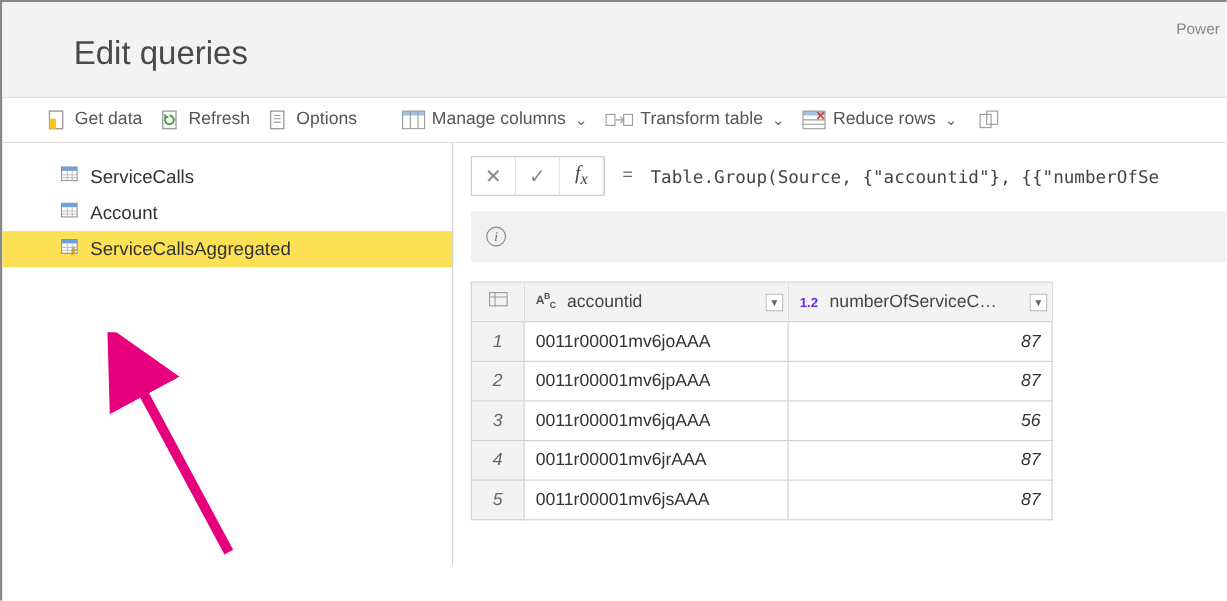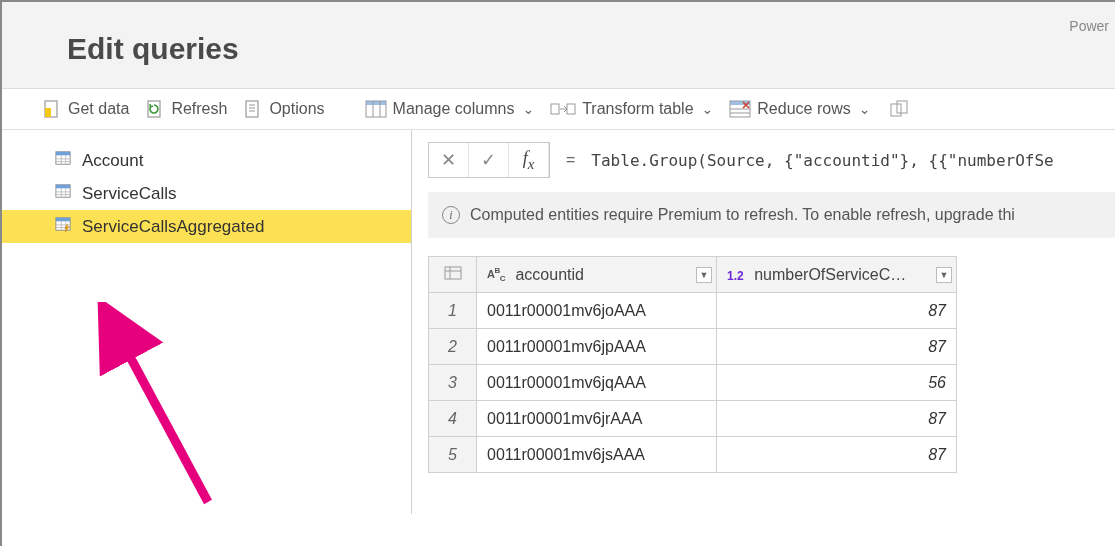--- a/index.html
+++ b/index.html
@@ -16,21 +16,21 @@
     border-bottom: none;
   }
   .header {
     background: #f3f3f3;
     padding: 30px 0 22px 65px;
     border-bottom: 1px solid #dcdcdc;
     position: relative;
   }
   .header-title {
     font-size: 30px;
-    font-weight: 700;
+    font-weight: 400;
     color: #4a4a4a;
   }
   .header-app {
     position: absolute;
     right: 6px;
     top: 4px;
     color: #888;
     font-size: 14px;
     margin-top: 12px;
   }
@@ -263,32 +263,32 @@
   <div class="sidebar" id="sidebar">
       <div class="query-item">
         <span><svg class="table-icon" viewBox="0 0 18 18">
             <rect x="1" y="2" width="16" height="14" fill="#fff" stroke="#888"></rect>
             <rect x="1" y="2" width="16" height="4" fill="#6fa0d8"></rect>
             <line x1="1" y1="10" x2="17" y2="10" stroke="#bbb"></line>
             <line x1="1" y1="13" x2="17" y2="13" stroke="#bbb"></line>
             <line x1="7" y1="6" x2="7" y2="16" stroke="#bbb"></line>
             <line x1="12" y1="6" x2="12" y2="16" stroke="#bbb"></line>
           </svg></span>
-        <span>Account</span>
+        <span>ServiceCalls</span>
       </div>
       <div class="query-item">
         <span><svg class="table-icon" viewBox="0 0 18 18">
             <rect x="1" y="2" width="16" height="14" fill="#fff" stroke="#888"></rect>
             <rect x="1" y="2" width="16" height="4" fill="#6fa0d8"></rect>
             <line x1="1" y1="10" x2="17" y2="10" stroke="#bbb"></line>
             <line x1="1" y1="13" x2="17" y2="13" stroke="#bbb"></line>
             <line x1="7" y1="6" x2="7" y2="16" stroke="#bbb"></line>
             <line x1="12" y1="6" x2="12" y2="16" stroke="#bbb"></line>
           </svg></span>
-        <span>ServiceCalls</span>
+        <span>Account</span>
       </div>
       <div class="query-item selected">
         <span><svg class="table-icon" viewBox="0 0 18 18">
             <rect x="1" y="2" width="16" height="14" fill="#fff" stroke="#888"></rect>
             <rect x="1" y="2" width="16" height="4" fill="#6fa0d8"></rect>
             <line x1="1" y1="10" x2="17" y2="10" stroke="#bbb"></line>
             <line x1="1" y1="13" x2="17" y2="13" stroke="#bbb"></line>
             <line x1="7" y1="6" x2="7" y2="16" stroke="#bbb"></line>
             <line x1="12" y1="6" x2="12" y2="16" stroke="#bbb"></line>
             <path d="M14 9 L11 14 L13 14 L11 19 L16 12 L13.5 12 Z" fill="#f2a100" stroke="#c08000" stroke-width="0.5"></path>
@@ -305,21 +305,20 @@
         <div class="fx-btn">
             <span class="fx-label">f<sub>x</sub></span>
           </div>
       </div>
       <span class="eq">=</span>
       <div class="formula">Table.Group(Source, {"accountid"}, {{"numberOfSe</div>
     </div>
 
     <div class="banner">
       <span class="banner-icon">i</span>
-      <span>Computed entities require Premium to refresh. To enable refresh, upgrade thi</span>
     </div>
 
     <table class="data">
       <thead>
         <tr>
           <th class="rowhead">
             <svg width="18" height="14" viewBox="0 0 18 14">
                 <rect x="1" y="1" width="16" height="12" fill="none" stroke="#999"></rect>
                 <line x1="1" y1="5" x2="17" y2="5" stroke="#999"></line>
                 <line x1="6" y1="1" x2="6" y2="13" stroke="#999"></line>

